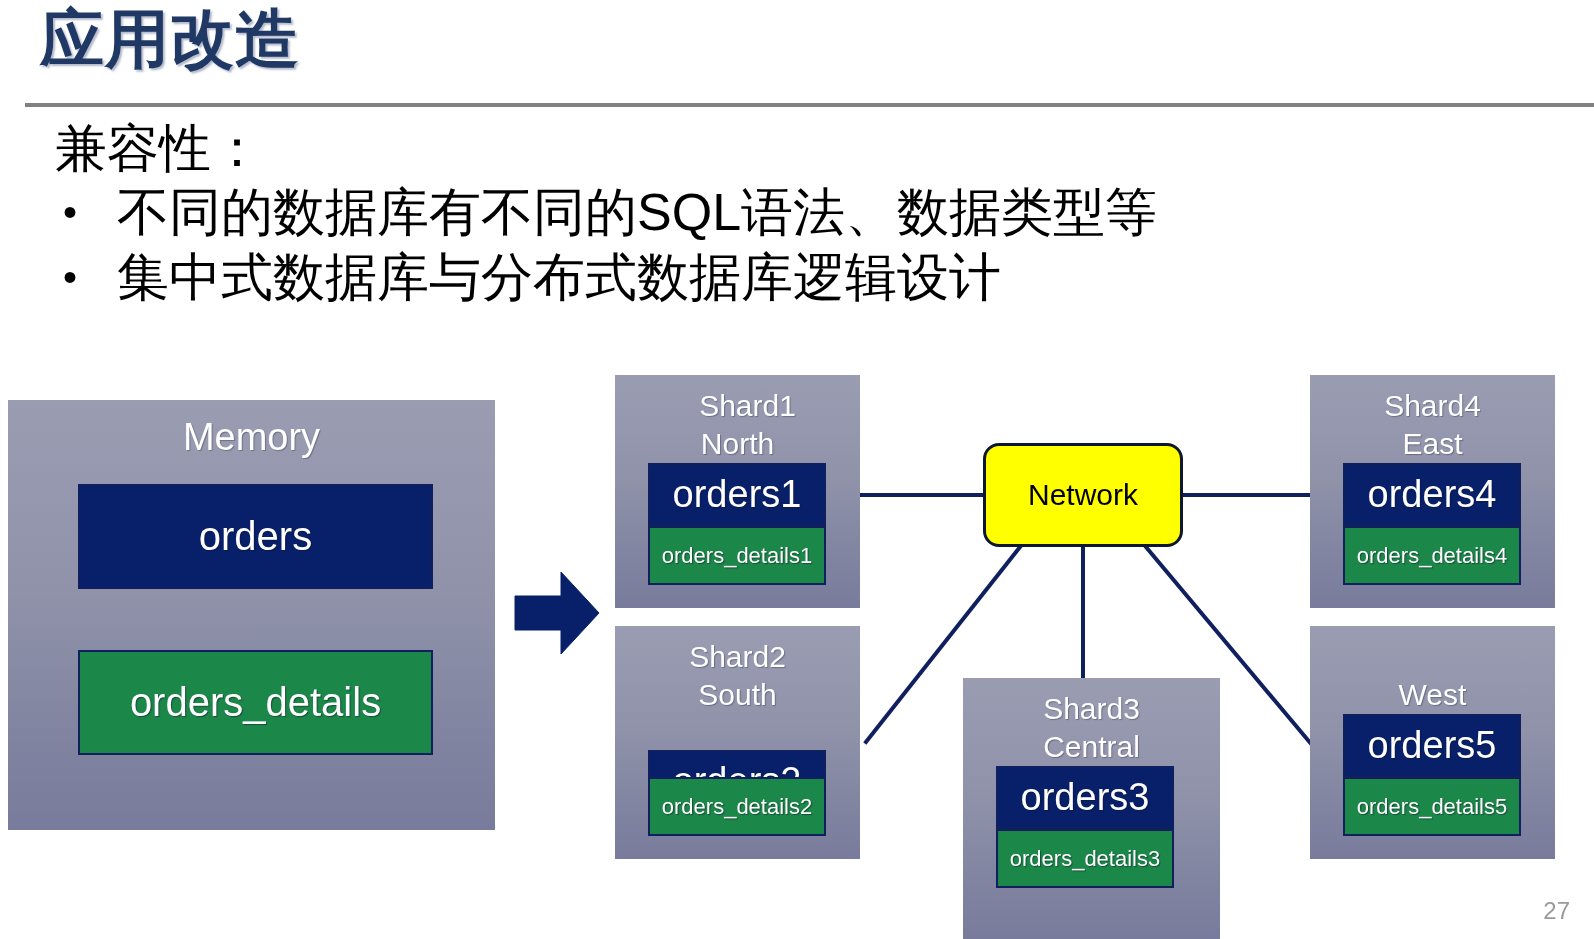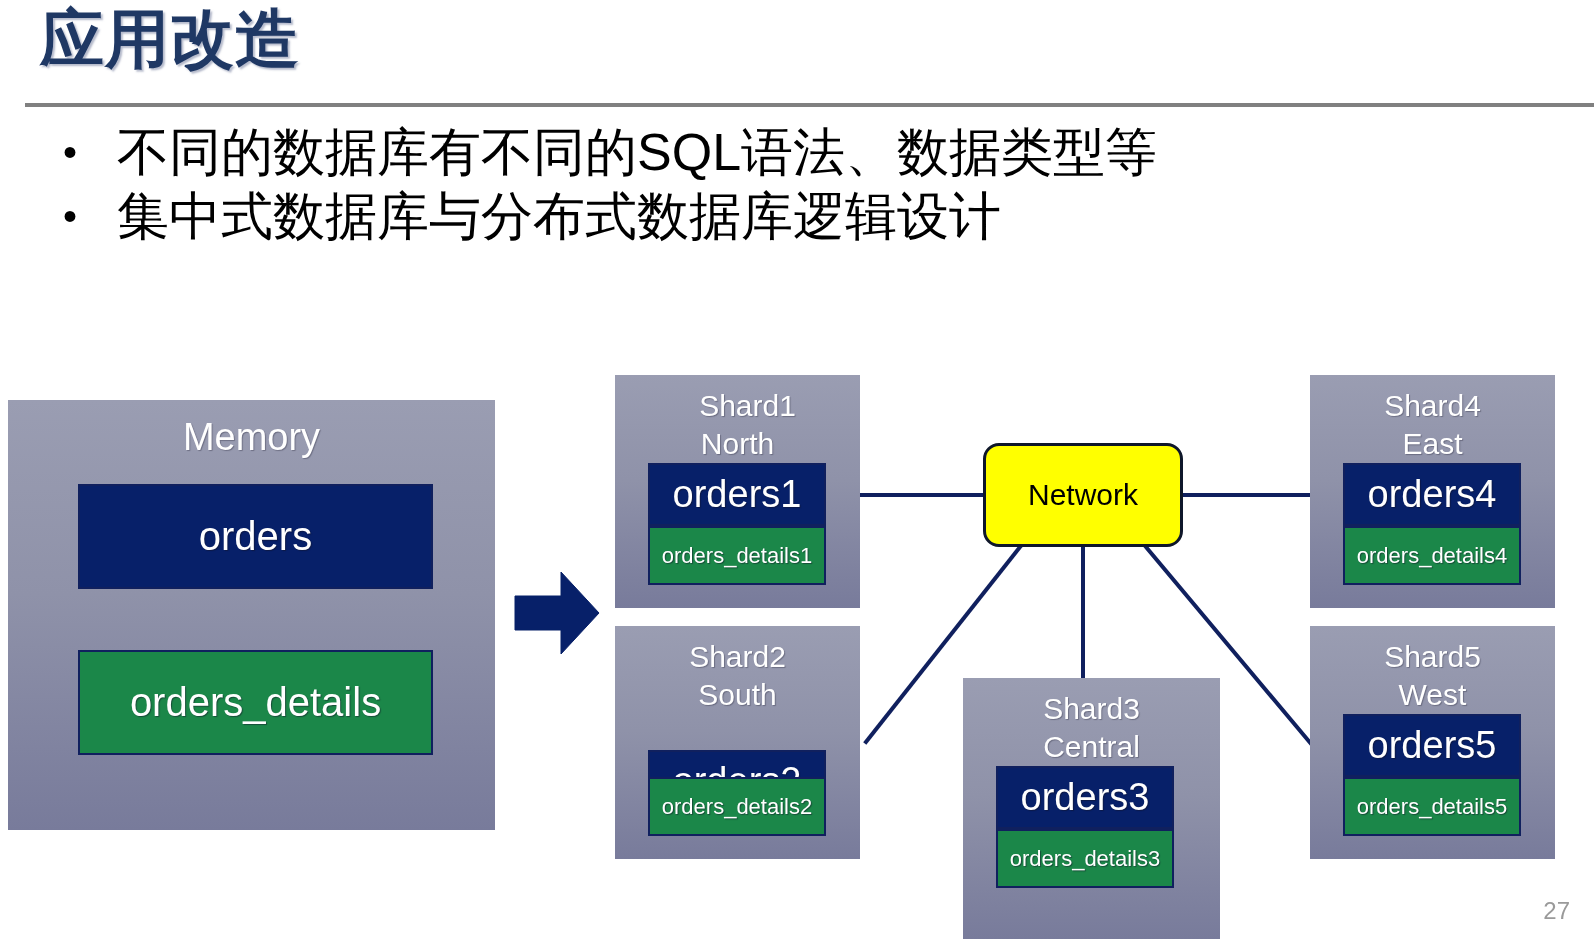--- a/index.html
+++ b/index.html
@@ -169,20 +169,21 @@
 </style>
 </head>
 <body>
 
 <div id="slide">
 
   <div id="slide-title">应用改造</div>
   <div id="title-rule"></div>
 
   <div id="body-text">
+    <div class="lead-line">兼容性：</div>
 
     <div class="bullet-row">
       <span class="bullet-mark">•</span>
       <span class="bullet-text">不同的数据库有不同的SQL语法、数据类型等</span>
     </div>
 
     <div class="bullet-row">
       <span class="bullet-mark">•</span>
       <span class="bullet-text">集中式数据库与分布式数据库逻辑设计</span>
     </div>
@@ -261,21 +262,20 @@
       <div class="panel-title" style="top:50px;">East</div>
       <div class="tbl navy shard-orders" style="left:33px; top:88px; width:178px; height:63px;">
         <span>orders4</span>
       </div>
       <div class="tbl green shard-details" style="left:33px; top:151px; width:178px; height:59px;">
         <span>orders_details4</span>
       </div>
     </div>
 
     <div class="panel" style="left:1310px; top:626px; width:245px; height:233px;">
-      <div class="panel-title" style="top:12px;">Shard5</div>
       <div class="panel-title" style="top:50px;">West</div>
       <div class="tbl navy shard-orders" style="left:33px; top:88px; width:178px; height:63px;">
         <span>orders5</span>
       </div>
       <div class="tbl green shard-details" style="left:33px; top:151px; width:178px; height:59px;">
         <span>orders_details5</span>
       </div>
     </div>
 
   </div>

